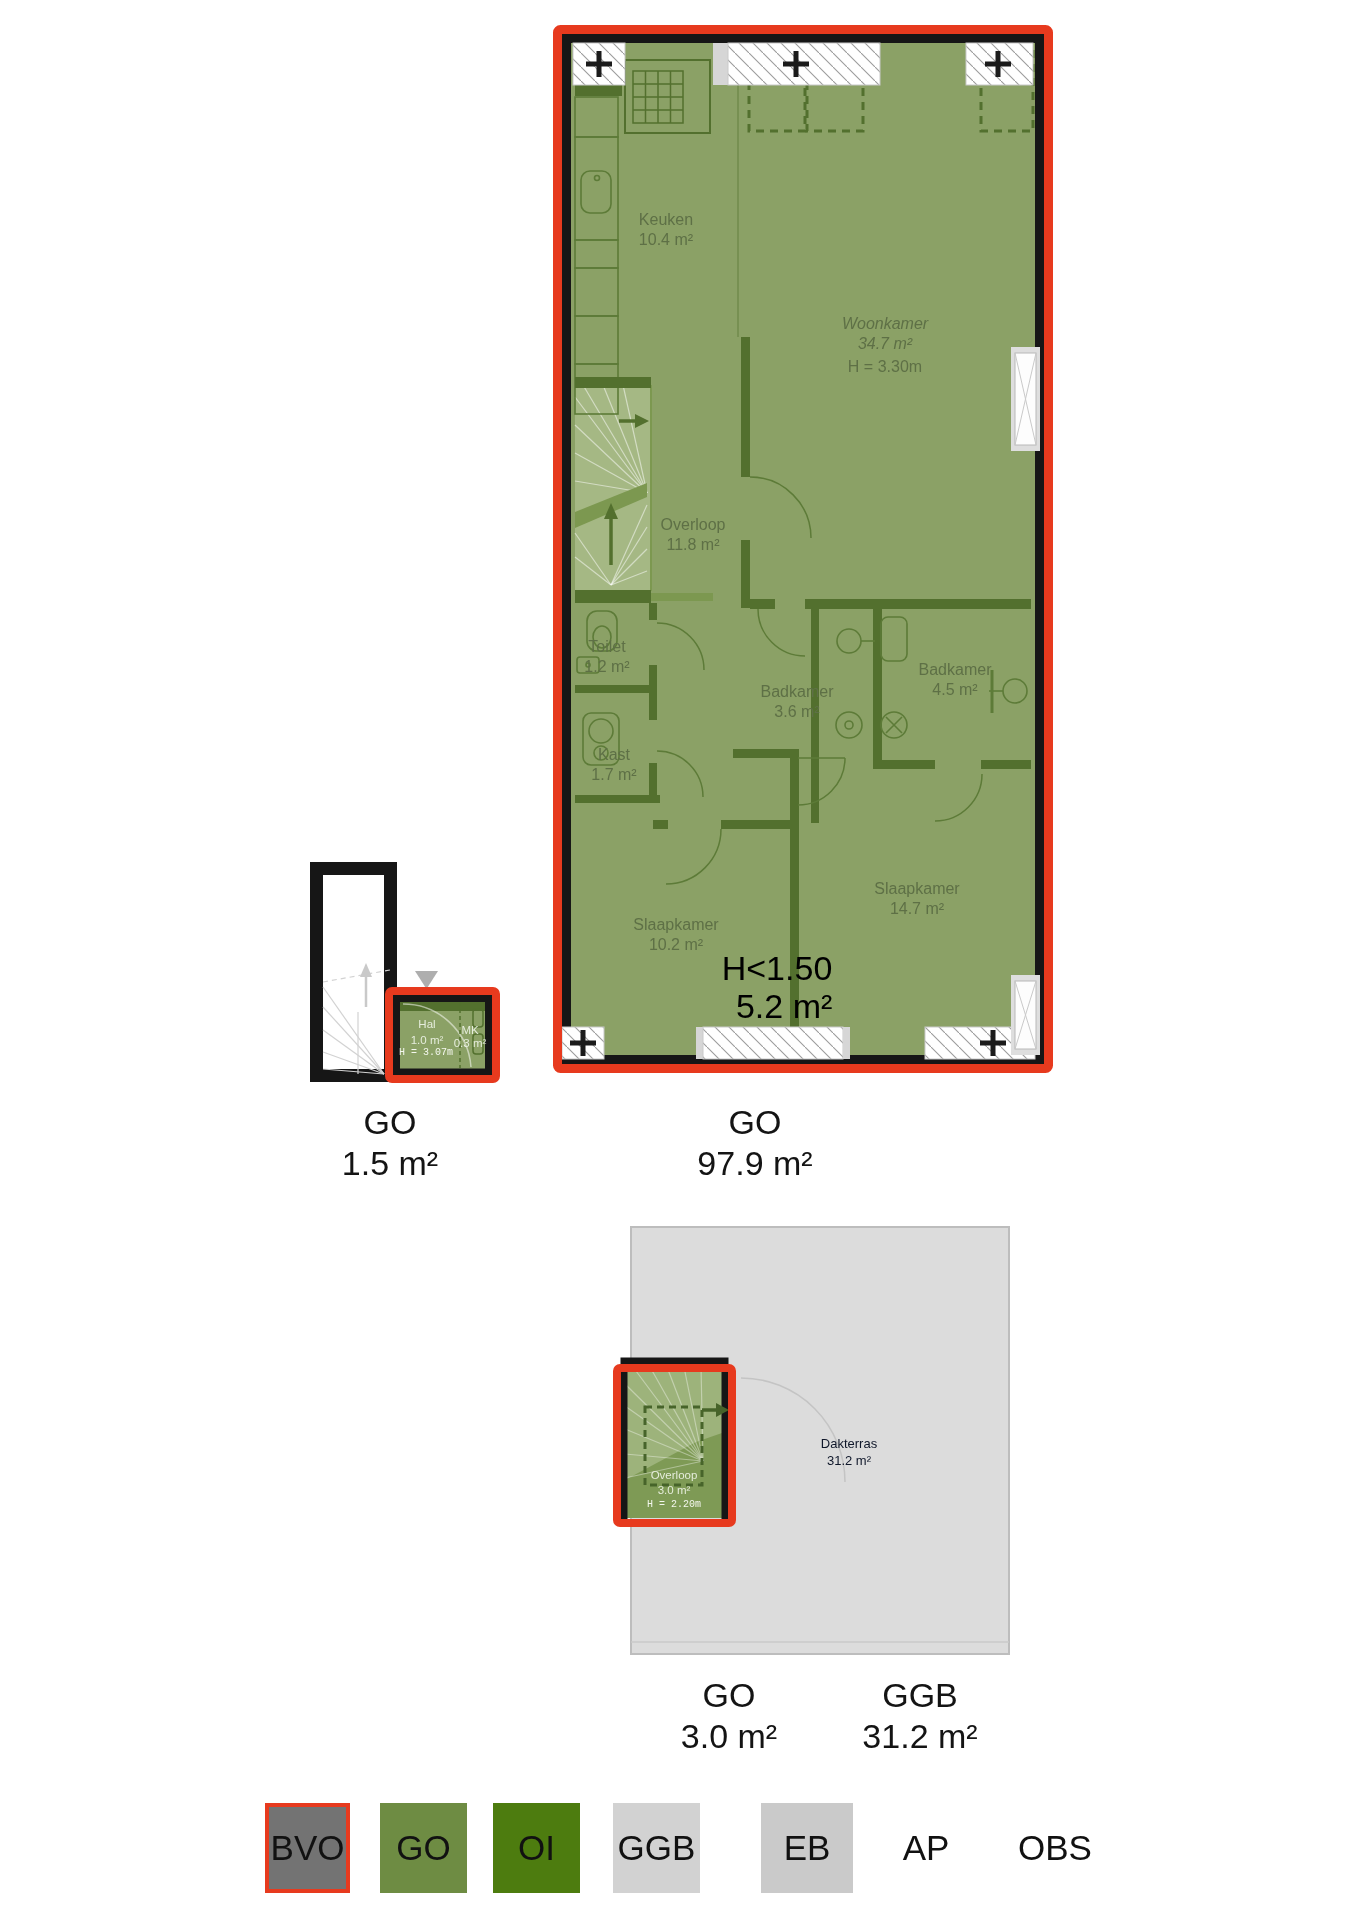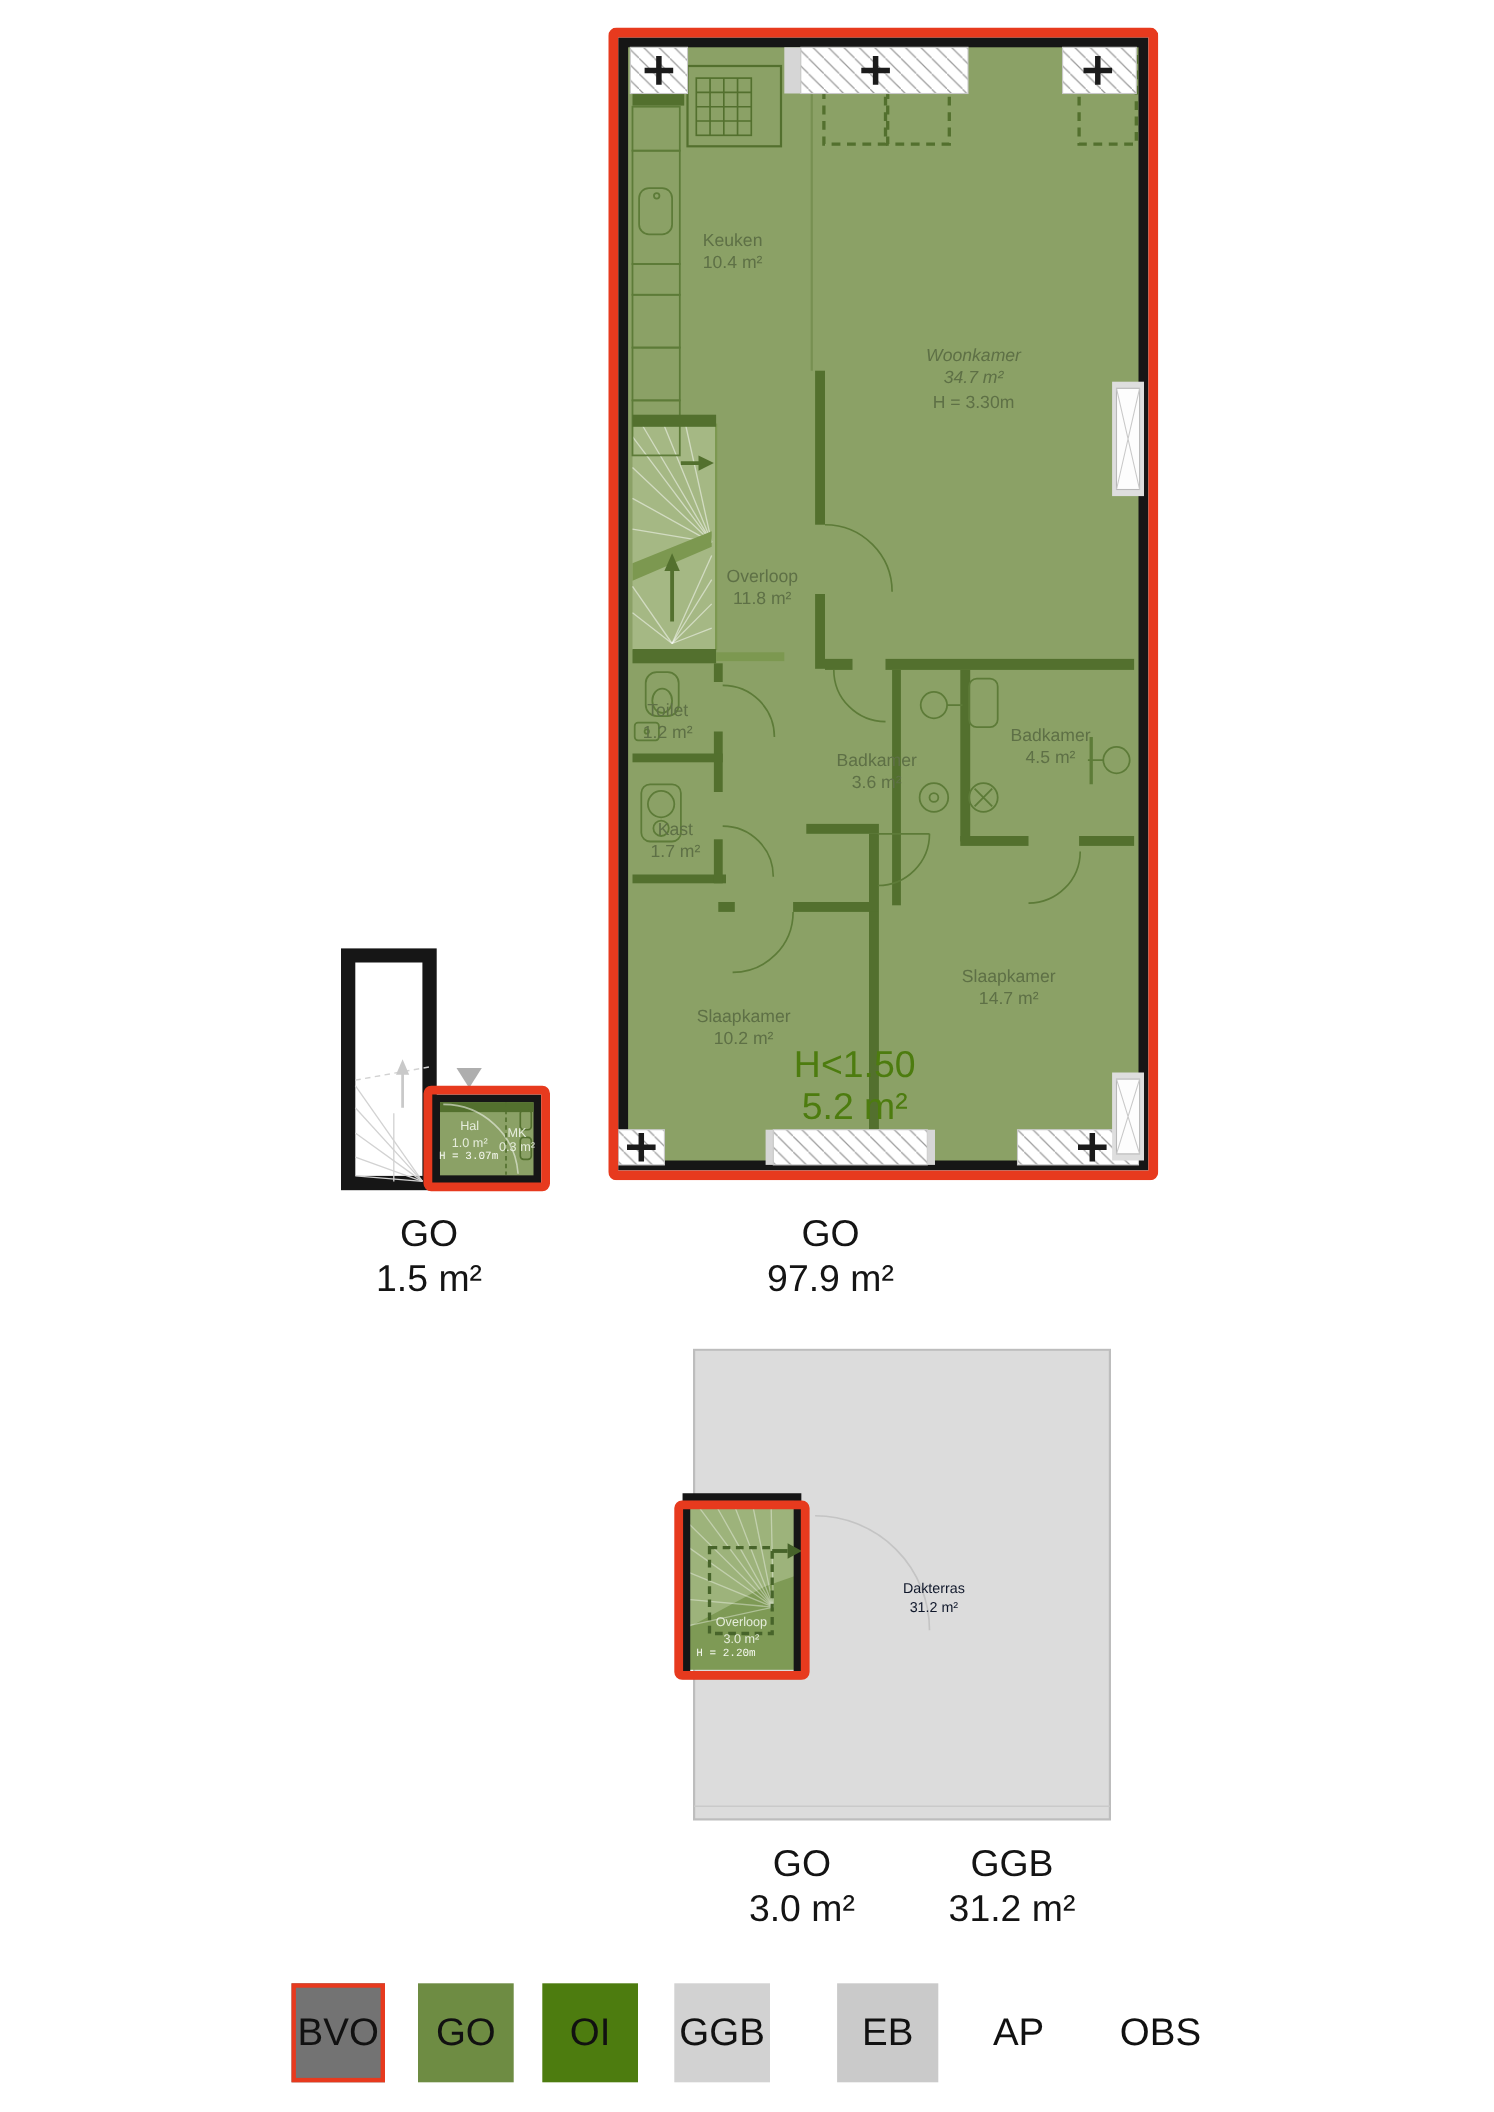--- a/index.html
+++ b/index.html
@@ -2,21 +2,21 @@
 <html><head>
 <meta charset="utf-8">
 <style>
   html,body{margin:0;padding:0;background:#ffffff;}
   #page{position:relative;width:1358px;height:1920px;background:#ffffff;overflow:hidden;
         font-family:"Liberation Sans",sans-serif;}
   .abs{position:absolute;}
   .lbl{position:absolute;transform:translate(-50%,-50%);text-align:center;white-space:nowrap;
        font-family:"Liberation Sans",sans-serif;}
   .room{color:#5e7046;font-size:16px;line-height:1.25;}
-  .room-big{color:#4d7c0f;font-size:34px;line-height:1.12;}
+  .room-big{color:#000000;font-size:34px;line-height:1.12;text-align:right;}
   .pale{color:rgba(238,243,230,0.92);font-size:11.5px;line-height:1.15;}
   .pale-bright{color:rgba(250,252,246,0.95);font-size:10px;font-family:Liberation Mono, monospace;}
   .caption{color:#141414;font-size:34px;line-height:1.22;}
   .gray-label{color:#0f172a;font-size:13px;line-height:1.3;}
   .legend-box{position:absolute;top:1803px;height:90px;display:flex;align-items:center;
        justify-content:center;font-size:35px;color:#111;box-sizing:border-box;}
   svg{display:block;}
 </style>
 </head>
 <body>
@@ -295,21 +295,21 @@
       <rect x="16" y="135" width="101" height="162" fill="none" stroke="#161616" stroke-width="7"></rect>
       <rect x="37" y="181" width="57" height="78" fill="none" stroke="#47642a" stroke-width="3" stroke-dasharray="7 5"></rect>
       <path d="M94,184 L108,184" stroke="#47642a" stroke-width="3.5" fill="none"></path>
       <polygon points="108,177 121,184 108,191" fill="#47642a"></polygon>
       <rect x="9" y="142" width="115" height="155" fill="none" stroke="#e73a1e" stroke-width="8" rx="3"></rect>
     </svg>
     <div class="lbl pale" style="left:66px;top:257px;line-height:1.27;">
       <div>Overloop</div>
         <div>3.0 m²</div>
     </div>
-    <div class="lbl pale-bright" style="left:52px;top:278px;">
+    <div class="lbl pale-bright" style="left:66px;top:278px;">
       <div>H = 2.20m</div>
     </div>
     <div class="lbl gray-label" style="left:241px;top:227px;">
       <div>Dakterras</div>
         <div>31.2 m²</div>
     </div>
   </div>
 
   <div class="lbl caption" style="left:729px;top:1716px;">
     <div>GO</div>

